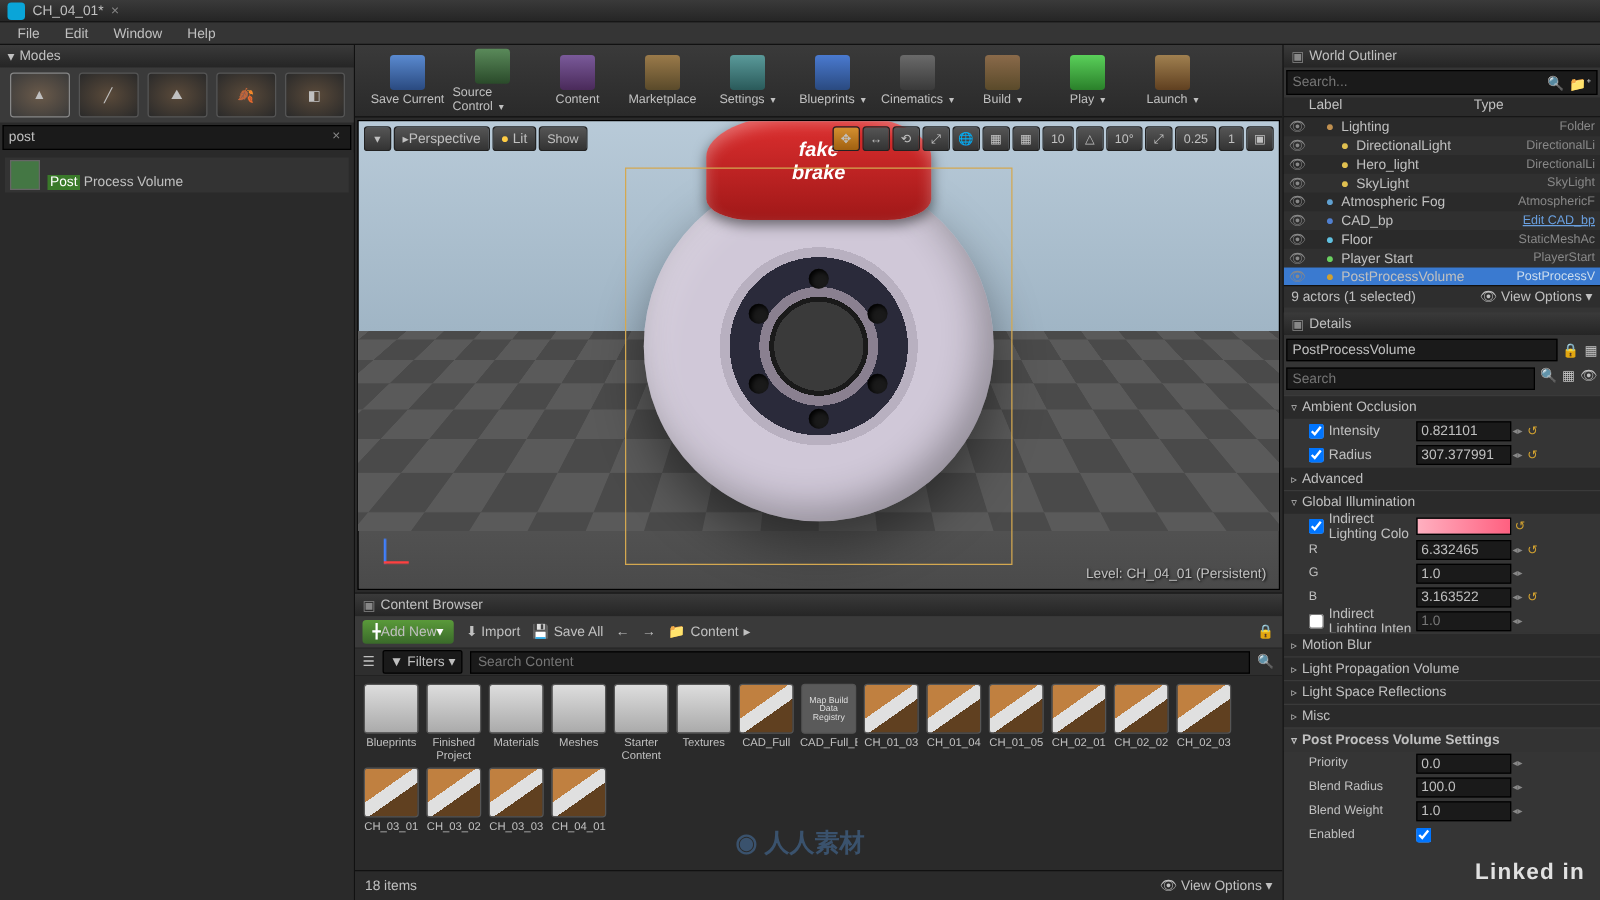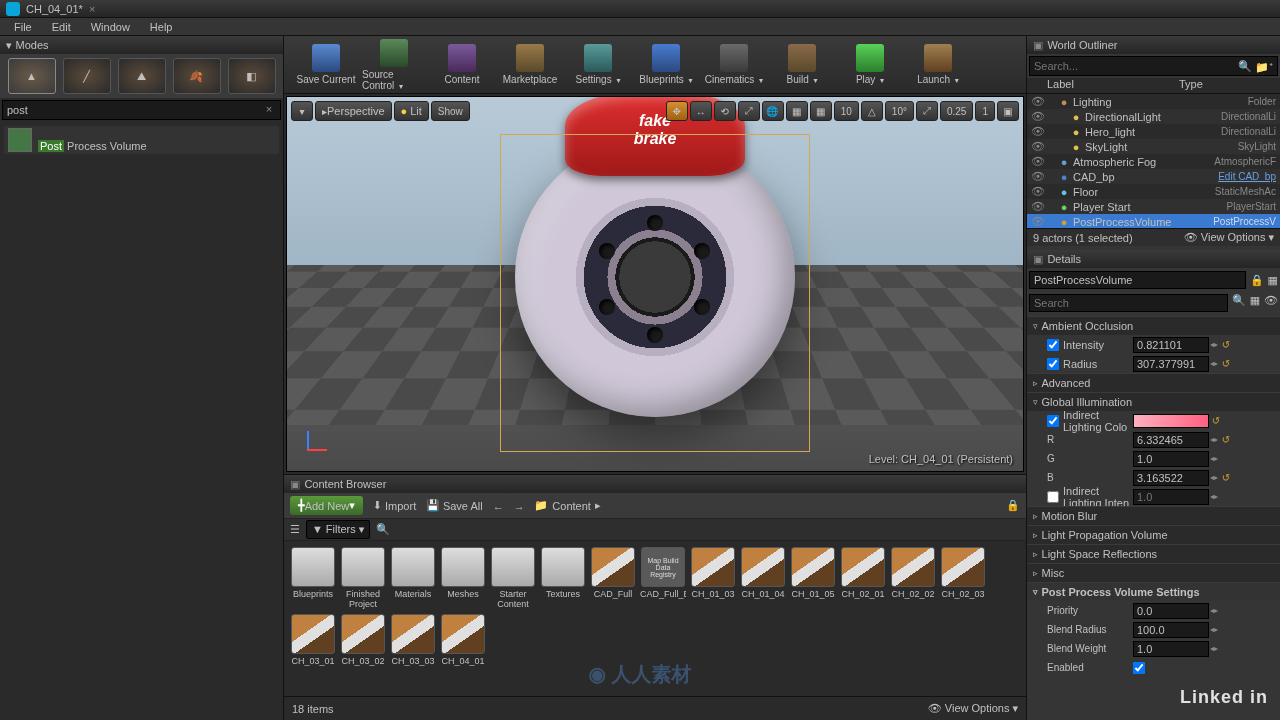--- a/index.html
+++ b/index.html
@@ -262,20 +262,21 @@
         <div class="cb-btn">⬇ <span>Import</span></div>
         <div class="cb-btn">💾 <span>Save All</span></div>
         <div class="cb-btn">←</div>
         <div class="cb-btn">→</div>
         <div class="cb-path">📁 <span>Content</span> ▸</div>
         <div style="margin-left:auto" class="cb-btn">🔒</div>
       </div>
       <div class="cb-filter-bar">
         <span>☰</span>
         <div class="cb-filter">▼ <span>Filters</span> ▾</div>
+        <input class="cb-search" placeholder="Search Content" style="">
         <span>🔍</span>
       </div>
       <div class="cb-grid" id="cb-grid">
           <div class="cb-item">
             <div class="cb-thumb folder"></div>
             <div class="lbl">Blueprints</div>
           </div>
           <div class="cb-item">
             <div class="cb-thumb folder"></div>
             <div class="lbl">Finished Project</div>

